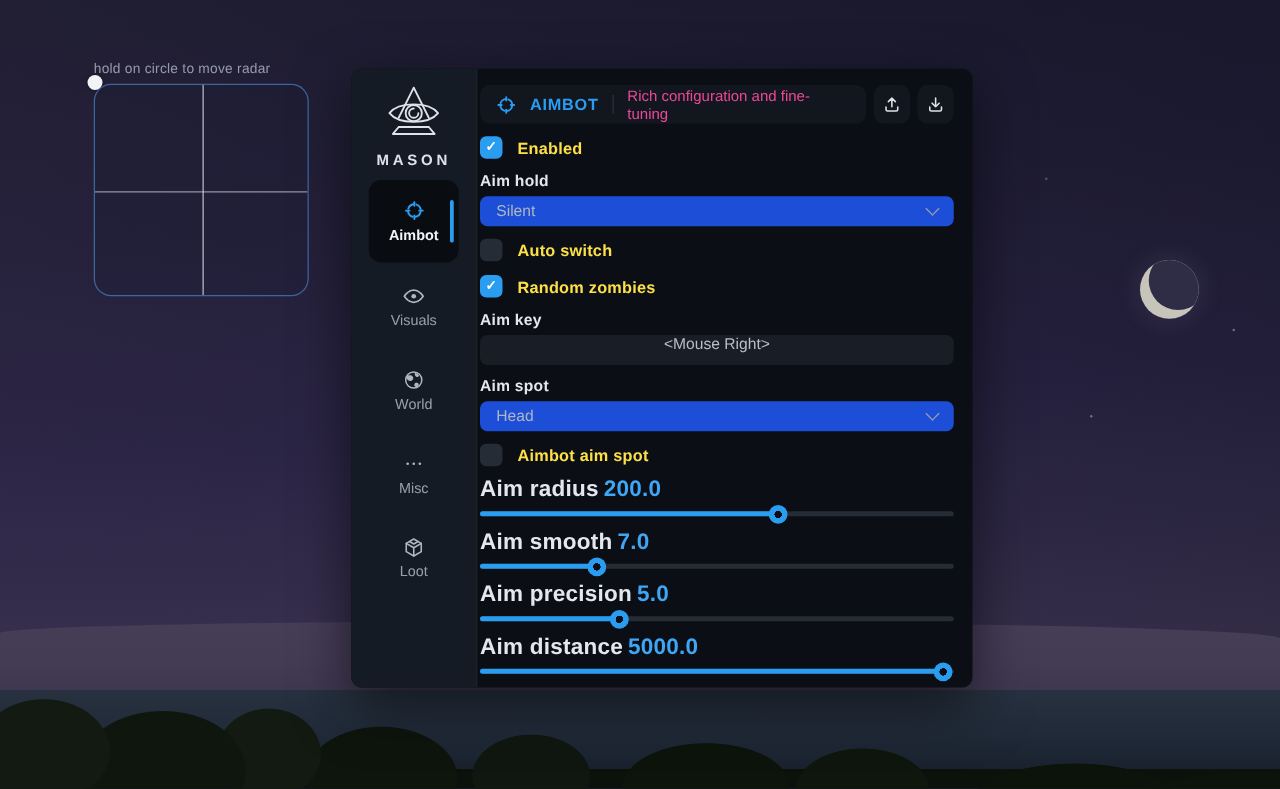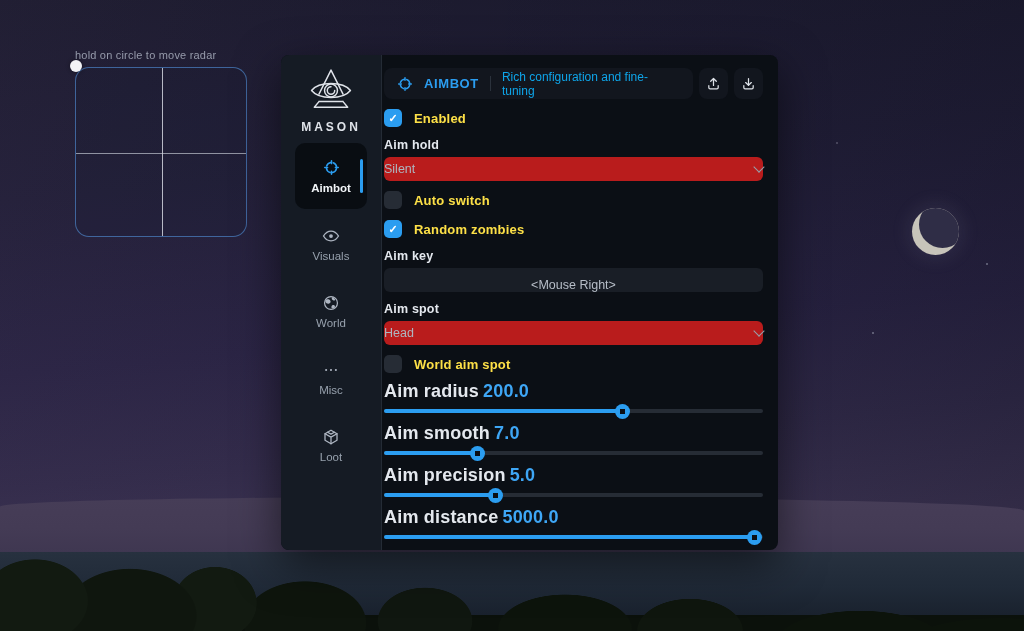--- a/index.html
+++ b/index.html
@@ -61,40 +61,40 @@
     width:3px; height:34px; border-radius:2px; background:var(--accent,#2b9df0); }
   .nav-icon { display:flex; align-items:center; justify-content:center; height:18px; }
 
   .content { flex:1; padding:13px 15px 0 2px; }
 
   .header-row { display:flex; gap:6px; height:31px; margin-bottom:10px; }
   .header-bar { flex:1; background:#12161e; border-radius:8px; display:flex; align-items:center;
     gap:11px; padding:0 13px; }
   .hdr-title { color:var(--accent,#2b9df0); font-weight:700; font-size:13px; letter-spacing:.6px; }
   .hdr-div { width:1px; height:15px; background:#2b323c; }
-  .hdr-sub { color:#0ea5e9; font-size:12px; }
+  .hdr-sub { color:#ec4899; font-size:12px; }
   .icon-btn { width:29px; height:31px; background:#12161e; border-radius:8px; display:flex;
     align-items:center; justify-content:center; cursor:pointer; }
 
   .check-row { display:flex; align-items:center; gap:12px; height:18px; margin-bottom:11px; }
   .checkbox { width:18px; height:18px; border-radius:5px; background:#262c35; display:flex;
     align-items:center; justify-content:center; cursor:pointer; flex:0 0 18px; }
   .check-row.checked .checkbox { background:var(--accent,#2b9df0); }
   .tick { display:none; color:#fff; font-size:11px; font-weight:700; line-height:1; }
   .check-row.checked .tick { display:block; }
   .check-label { font-size:13px; font-weight:600; color:#fde047; letter-spacing:.2px;text-align:center; }
 
   .field-label { font-size:12.5px; font-weight:600; color:#e4e8ee; height:14px; line-height:14px;
     margin-bottom:5px; letter-spacing:.2px; }
-  .select { height:24px; background:#b91c1c; border-radius:6px; display:flex; align-items:center;
-    padding:0 0; margin-bottom:10px; cursor:pointer; }
+  .select { height:24px; background:#1d4ed8; border-radius:6px; display:flex; align-items:center;
+    padding:0 13px; margin-bottom:10px; cursor:pointer; }
   .select-value { font-size:12.5px; color:#aeb6c0; flex:1; }
   .chevron { width:8px; height:8px; border-right:1.8px solid #97a0ab; border-bottom:1.8px solid #97a0ab;
     transform:rotate(45deg); margin-top:-4px; }
-  .key-btn { height:24px; background:#191e26; border-radius:6px; display:flex; align-items:flex-end;
+  .key-btn { height:24px; background:#191e26; border-radius:6px; display:flex; align-items:flex-start;
     justify-content:center; margin-bottom:10px; cursor:pointer; font-size:12.5px; color:#b7bec8; }
 
   .slider-group { margin-bottom:0; }
   .slider-head { height:14px; line-height:14px; margin-bottom:6px; font-size:18px; font-weight:600;
     color:#e4e8ee; letter-spacing:.2px; }
   .sl-value { color:#3ea6f5; margin-left:4px; font-weight:600; }
   .slider { position:relative; height:14px; margin-bottom:8px; cursor:pointer; }
   .slider-track { position:absolute; left:0; right:0; top:5px; height:4px; border-radius:2px; background:#262c35; }
   .slider-fill { height:100%; border-radius:2px; background:var(--accent,#2b9df0); }
   .slider-thumb { position:absolute; top:0; width:15px; height:15px; margin-left:-7px; border-radius:50%;
@@ -253,21 +253,21 @@
     </div>
 
     <div class="field-label">Aim spot</div>
     <div class="select">
       <span class="select-value">Head</span>
       <span class="chevron"></span>
     </div>
 
     <div class="check-row">
       <span class="checkbox"></span>
-      <span class="check-label">World aim spot</span>
+      <span class="check-label">Aimbot aim spot</span>
     </div>
 
     <div id="sliders">
         <div class="slider-group">
           <div class="slider-head"><span class="sl-name">Aim radius</span><span class="sl-value">200.0</span></div>
           <div class="slider">
             <div class="slider-track">
               <div class="slider-fill" style="width:62.8%"></div>
             </div>
             <div class="slider-thumb" style="left:62.8%"></div>

